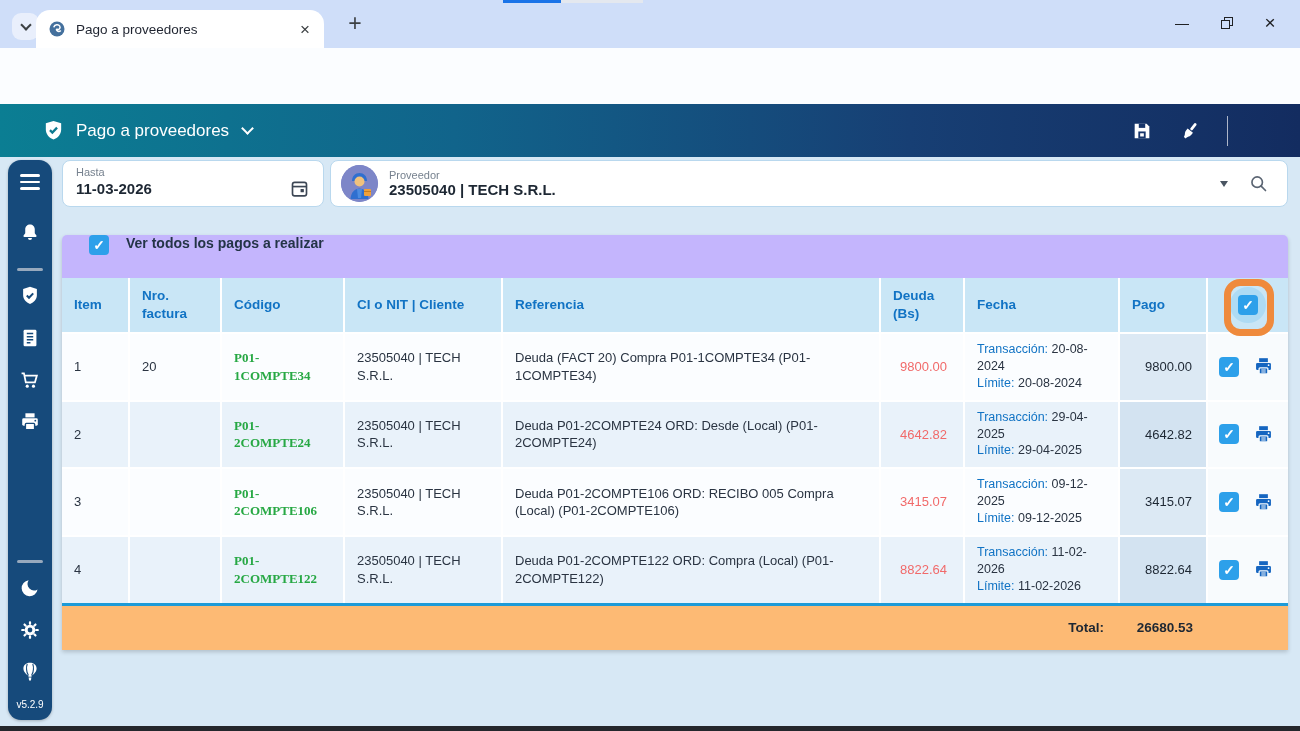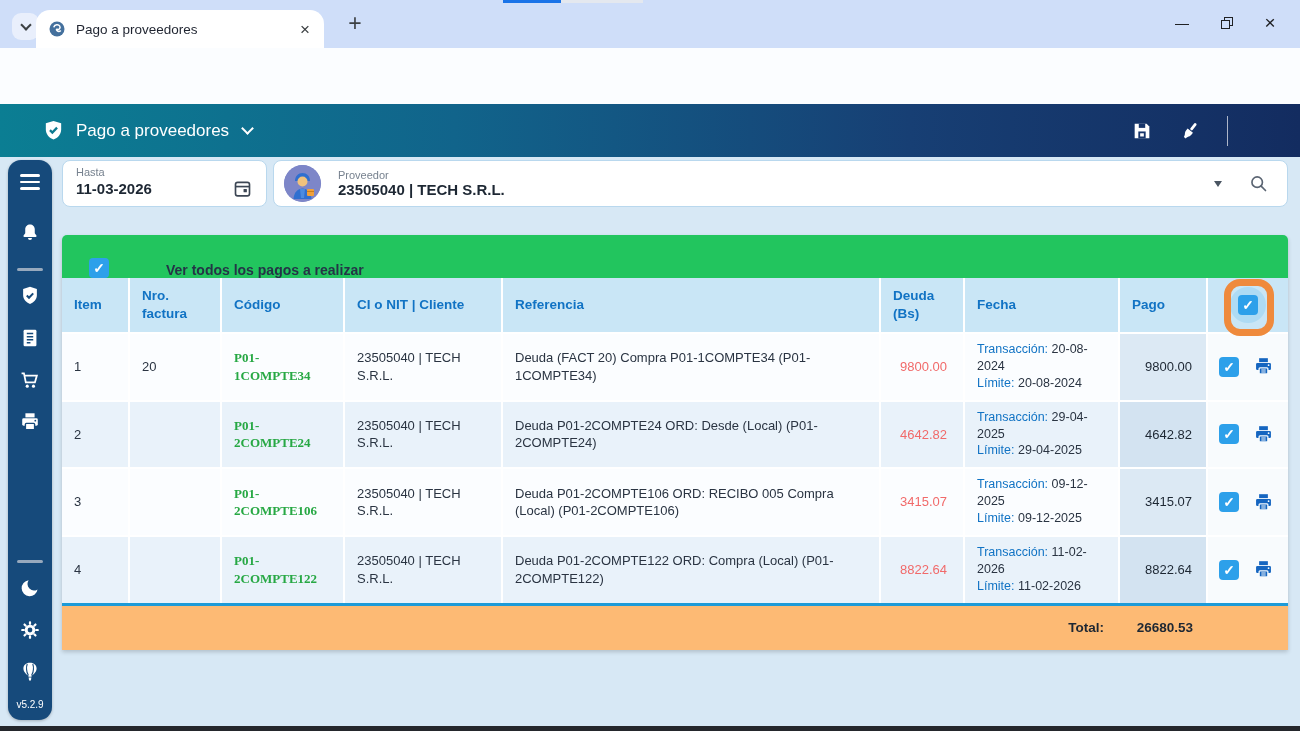--- a/index.html
+++ b/index.html
@@ -50,38 +50,38 @@
   .sb-ic { width:22px; height:22px; cursor:pointer; }
   .sb-gap { margin-bottom:20px; }
   .sb-div { width:26px; height:3px; background:#97a9bd; border-radius:2px; margin:14px 0; }
   .sb-spacer { flex:1; }
   .sb-version { color:#fff; font-size:10px; margin:16px 0 10px; }
 
   
   .filters { position:absolute; left:62px; top:160px; width:1226px; height:47px; display:flex; gap:6px; }
   .fcard { background:#fff; border:1px solid #b9d8ee; border-radius:8px; position:relative; }
   .fcard1 { width:262px; display:flex; align-items:center; padding:0 13px; }
-  .fcard2 { width:205px; padding:5px 13px 16px; }
-  .fcard3 { flex:1; display:flex; align-items:center; padding:0 10px;gap:6px; }
+  .fcard2 { width:262px; padding:5px 13px 16px; }
+  .fcard3 { flex:1; display:flex; align-items:center; padding:0 10px; }
   .cb { width:20px; height:20px; background:#2da0ea; border-radius:4px; color:#fff; font-size:14px; font-weight:bold; text-align:center; line-height:20px; cursor:pointer; flex:none; }
   .cb::after { content:"✓"; }
   .cb-lg { width:22px; height:22px; line-height:22px; font-size:15px; }
   .flabel-main { font-size:15px; color:#2c3a4a; margin-left:14px; flex:1; }
   .fsmall { font-size:11px; color:#77828f; }
   .fvalrow { display:flex; align-items:center; }
   .fval { font-size:15px; font-weight:bold; color:#1d2733; flex:1; }
   .cal-ic { width:21px; height:21px; flex:none; cursor:pointer; }
   .prov-avatar { width:37px; height:37px; border-radius:50%; background:#7d86c8; overflow:hidden; flex:none; }
   .prov-text { margin-left:11px; flex:1; }
   .dd-caret { width:0; height:0; border-left:4.5px solid transparent; border-right:4.5px solid transparent; border-top:6px solid #4a5562; margin:0 6px; cursor:pointer; }
   .search-ic { width:21px; height:21px; margin:0 8px 0 14px; cursor:pointer; }
 
   
   .tcard { position:absolute; left:62px; top:235px; width:1226px; box-shadow:0 2px 4px rgba(0,0,0,.18); border-radius:5px 5px 0 0; }
-  .showall { height:43px; background:#22c55e; border-radius:5px 5px 0 0; display:flex; align-items:flex-end; padding-left:27px;gap:40px; }
+  .showall { height:43px; background:#c4b5fd; border-radius:5px 5px 0 0; display:flex; align-items:flex-start; padding-left:27px; }
   .showall-label { font-size:14px; font-weight:bold; color:#243447; margin-left:17px; }
   .tgrid { display:grid; grid-template-columns:66px 92px 123px 158px 378px 84px 155px 88px 82px; }
   .thead { background:#c9e6f6; }
   .th { min-height:54px; display:flex; align-items:center; padding:6px 12px; color:#1173c4; font-size:13.5px; font-weight:bold; line-height:1.3; border-left:2px solid #fff; }
   .th:first-child { border-left:none; }
   .th-check { position:relative; justify-content:center; }
   .th-circle { width:36px; height:36px; border-radius:50%; background:#aedbf4; display:flex; align-items:center; justify-content:center; }
   .orange-ring { position:absolute; left:16px; top:1px; width:50px; height:57px; border:7px solid #ef8a3c; border-radius:16px; pointer-events:none; z-index:5; }
   .trow { min-height:55px; }
   .trow-odd  > div { background:#fbfdff; }

